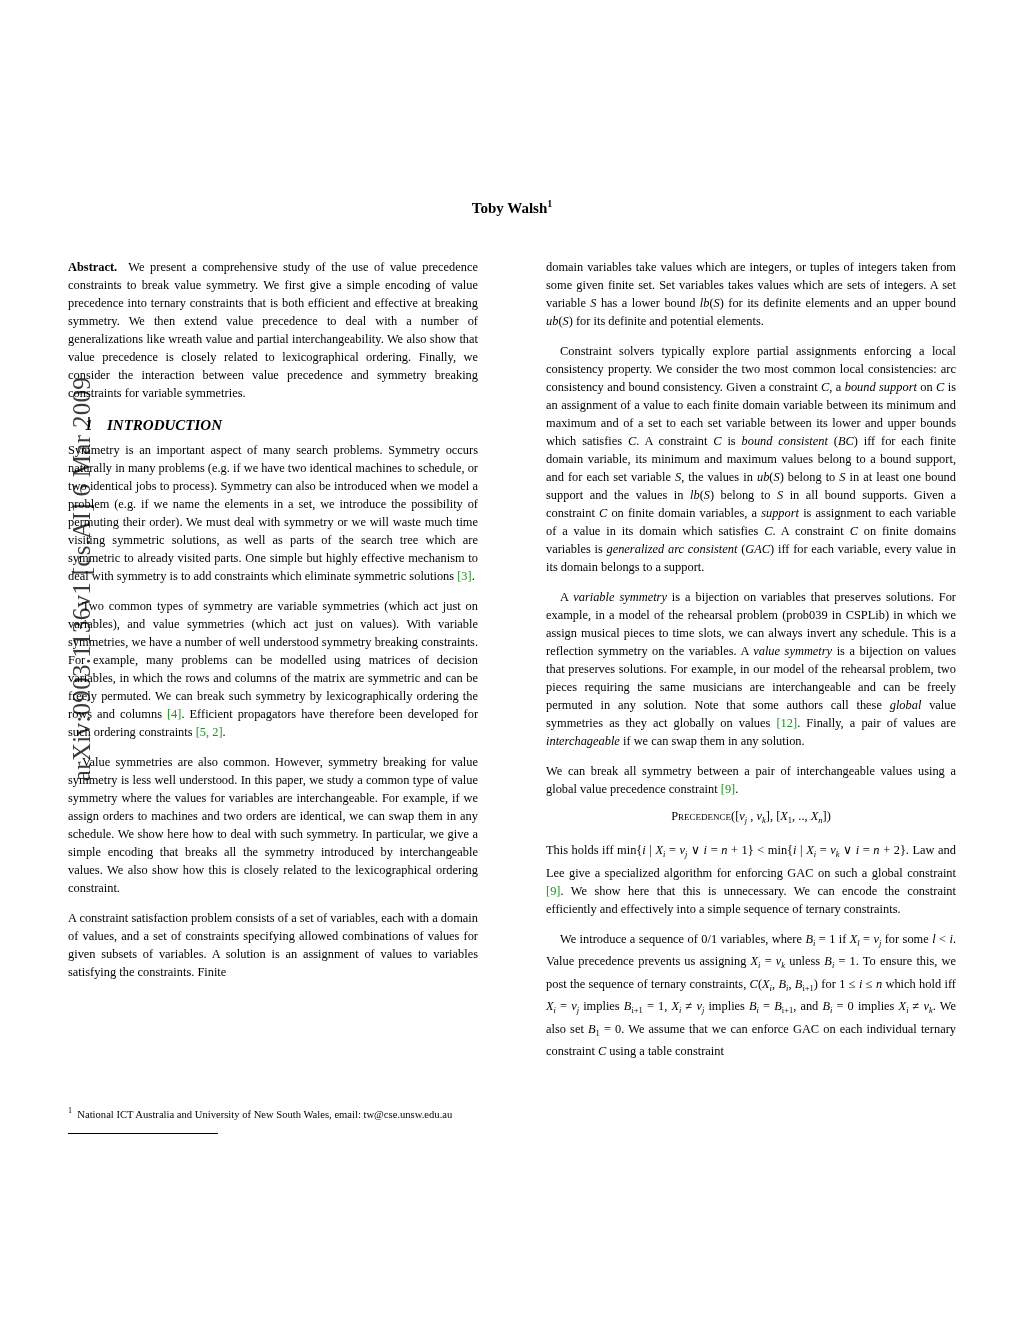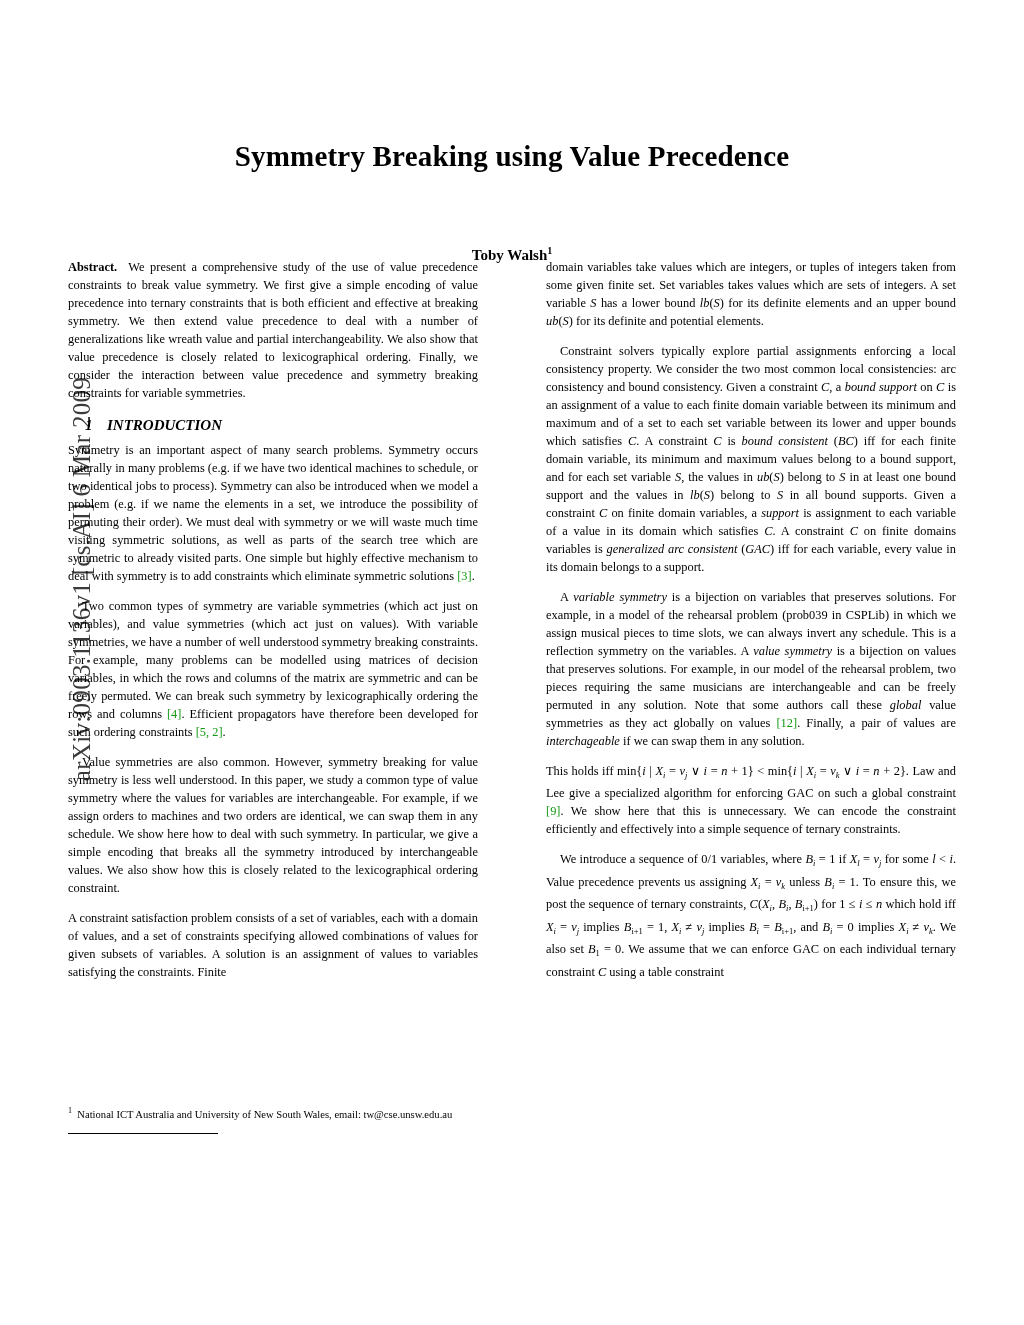--- a/index.html
+++ b/index.html
@@ -48,21 +48,20 @@
     letter-spacing: 0.2px;
   }
   .author {
     position: absolute;
     top: 198px;
     left: 0;
     width: 1024px;
     text-align: center;
     font-size: 15px;
     font-weight: bold;
-    margin-top: 47px;
   }
   .author sup { font-size: 10px; font-weight: bold; }
 
   .col {
     position: absolute;
     top: 258px;
     width: 410px;
     font-size: 12.4px;
     line-height: 18px;
     text-align: justify;
@@ -117,21 +116,20 @@
   sub { font-size: 8.5px; }
   sup { font-size: 8.5px; }
 </style>
 </head>
 <body>
 
 <div class="page">
 
   <div class="arxiv-stamp">arXiv:0903.1136v1  [cs.AI]  6 Mar 2009</div>
 
-  <div class="title">Symmetry Breaking using Value Precedence</div>
 
   <div class="author">
     <span>Toby Walsh</span><sup>1</sup>
   </div>
 
   <div class="col col-left">
 
     <p class="noindent">
       <span class="abstract-label">Abstract.</span>&nbsp;&nbsp;<span>We present a comprehensive study of the use of value precedence constraints to break value symmetry. We first give a simple encoding of value precedence into ternary constraints that is both efficient and effective at breaking symmetry. We then extend value precedence to deal with a number of generalizations like wreath value and partial interchangeability. We also show that value precedence is closely related to lexicographical ordering. Finally, we consider the interaction between value precedence and symmetry breaking constraints for variable symmetries.</span>
     </p>
@@ -153,21 +151,23 @@
 
   <div class="col col-right">
 
     <p class="noindent">domain variables take values which are integers, or tuples of integers taken from some given finite set. Set variables takes values which are sets of integers. A set variable <span class="mathit">S</span> has a lower bound <span class="mathit">lb</span>(<span class="mathit">S</span>) for its definite elements and an upper bound <span class="mathit">ub</span>(<span class="mathit">S</span>) for its definite and potential elements.</p>
 
     <p>Constraint solvers typically explore partial assignments enforcing a local consistency property. We consider the two most common local consistencies: arc consistency and bound consistency. Given a constraint <span class="mathit">C</span>, a <i>bound support</i> on <span class="mathit">C</span> is an assignment of a value to each finite domain variable between its minimum and maximum and of a set to each set variable between its lower and upper bounds which satisfies <span class="mathit">C</span>. A constraint <span class="mathit">C</span> is <i>bound consistent</i> (<i>BC</i>) iff for each finite domain variable, its minimum and maximum values belong to a bound support, and for each set variable <span class="mathit">S</span>, the values in <span class="mathit">ub</span>(<span class="mathit">S</span>) belong to <span class="mathit">S</span> in at least one bound support and the values in <span class="mathit">lb</span>(<span class="mathit">S</span>) belong to <span class="mathit">S</span> in all bound supports. Given a constraint <span class="mathit">C</span> on finite domain variables, a <i>support</i> is assignment to each variable of a value in its domain which satisfies <span class="mathit">C</span>. A constraint <span class="mathit">C</span> on finite domains variables is <i>generalized arc consistent</i> (<i>GAC</i>) iff for each variable, every value in its domain belongs to a support.</p>
 
     <p>A <i>variable symmetry</i> is a bijection on variables that preserves solutions. For example, in a model of the rehearsal problem (prob039 in CSPLib) in which we assign musical pieces to time slots, we can always invert any schedule. This is a reflection symmetry on the variables. A <i>value symmetry</i> is a bijection on values that preserves solutions. For example, in our model of the rehearsal problem, two pieces requiring the same musicians are interchangeable and can be freely permuted in any solution. Note that some authors call these <i>global</i> value symmetries as they act globally on values <span class="cite">[12]</span>. Finally, a pair of values are <i>interchageable</i> if we can swap them in any solution.</p>
 
 
+    <p class="noindent">We can break all symmetry between a pair of interchangeable values using a global value precedence constraint <span class="cite">[9]</span>.</p>
 
+    <p class="eq"><span class="sc">Precedence</span>([<span class="mathit">v<sub>j</sub></span> , <span class="mathit">v<sub>k</sub></span>], [<span class="mathit">X</span><sub>1</sub>, .., <span class="mathit">X<sub>n</sub></span>])</p>
 
     <p class="noindent">This holds iff min{<span class="mathit">i</span> | <span class="mathit">X<sub>i</sub></span> = <span class="mathit">v<sub>j</sub></span> ∨ <span class="mathit">i</span> = <span class="mathit">n</span> + 1} &lt; min{<span class="mathit">i</span> | <span class="mathit">X<sub>i</sub></span> = <span class="mathit">v<sub>k</sub></span> ∨ <span class="mathit">i</span> = <span class="mathit">n</span> + 2}. Law and Lee give a specialized algorithm for enforcing GAC on such a global constraint <span class="cite">[9]</span>. We show here that this is unnecessary. We can encode the constraint efficiently and effectively into a simple sequence of ternary constraints.</p>
 
     <p>We introduce a sequence of 0/1 variables, where <span class="mathit">B<sub>i</sub></span> = 1 if <span class="mathit">X<sub>l</sub></span> = <span class="mathit">v<sub>j</sub></span> for some <span class="mathit">l</span> &lt; <span class="mathit">i</span>. Value precedence prevents us assigning <span class="mathit">X<sub>i</sub></span> = <span class="mathit">v<sub>k</sub></span> unless <span class="mathit">B<sub>i</sub></span> = 1. To ensure this, we post the sequence of ternary constraints, <span class="mathit">C</span>(<span class="mathit">X<sub>i</sub></span>, <span class="mathit">B<sub>i</sub></span>, <span class="mathit">B</span><sub>i+1</sub>) for 1 ≤ <span class="mathit">i</span> ≤ <span class="mathit">n</span> which hold iff <span class="mathit">X<sub>i</sub></span> = <span class="mathit">v<sub>j</sub></span> implies <span class="mathit">B</span><sub>i+1</sub> = 1, <span class="mathit">X<sub>i</sub></span> ≠ <span class="mathit">v<sub>j</sub></span> implies <span class="mathit">B<sub>i</sub></span> = <span class="mathit">B</span><sub>i+1</sub>, and <span class="mathit">B<sub>i</sub></span> = 0 implies <span class="mathit">X<sub>i</sub></span> ≠ <span class="mathit">v<sub>k</sub></span>. We also set <span class="mathit">B</span><sub>1</sub> = 0. We assume that we can enforce GAC on each individual ternary constraint <span class="mathit">C</span> using a table constraint</p>
 
   </div>
 
   <div class="footnote-rule"></div>
   <div class="footnote">
     <sup>1</sup>&nbsp;&nbsp;<span>National ICT Australia and University of New South Wales, email: tw@cse.unsw.edu.au</span>

